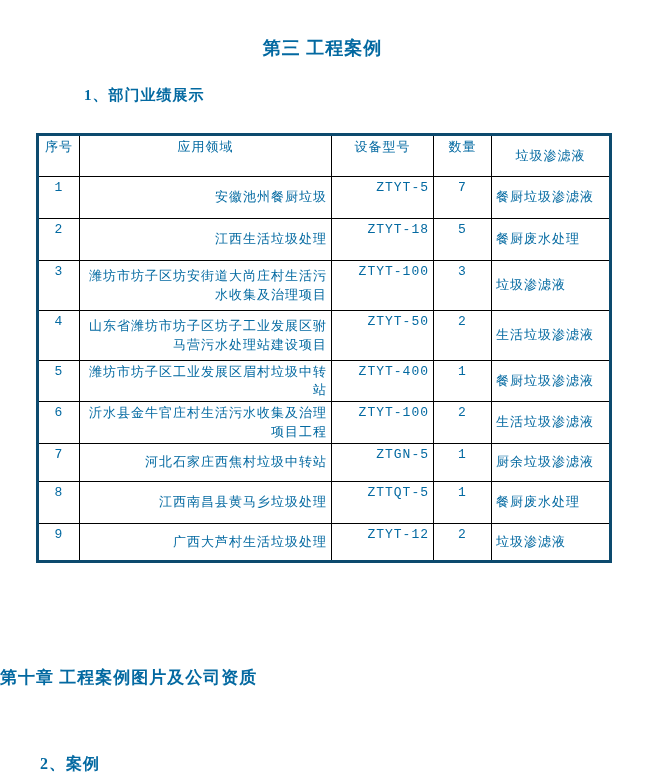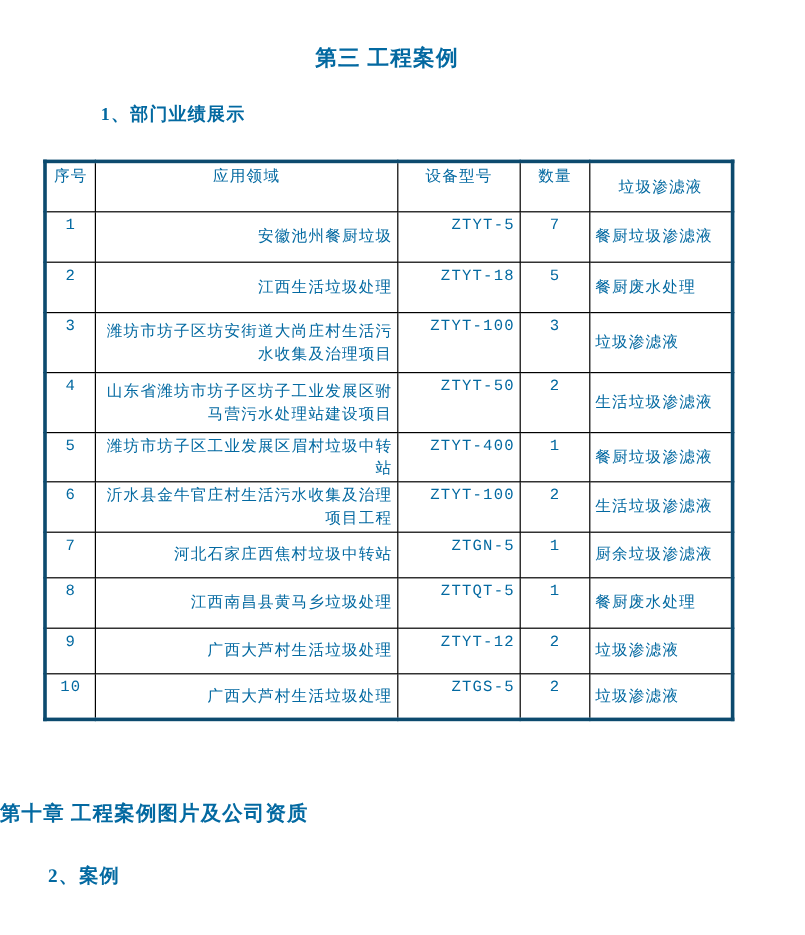--- a/index.html
+++ b/index.html
@@ -103,21 +103,21 @@
     left: 0;
     width: 660px;
     margin: 0;
     text-align: left;
     font-size: 17px;
     font-weight: bold;
     letter-spacing: 1px;
   }
   .section-heading-2 {
     position: absolute;
-    top: 720px;
+    top: 754px;
     left: 40px;
     font-size: 16px;
     font-weight: bold;
     letter-spacing: 1px;
   }
 </style>
 </head>
 <body>
 
 <div class="page">
@@ -209,27 +209,20 @@
     </tr>
 
     <tr>
       <td class="c-no">9</td>
       <td class="c-customer">广西大芦村生活垃圾处理</td>
       <td class="c-model">ZTYT-12</td>
       <td class="c-qty">2</td>
       <td class="c-field">垃圾渗滤液</td>
     </tr>
 
-    <tr>
-      <td class="c-no">10</td>
-      <td class="c-customer">广西大芦村生活垃圾处理</td>
-      <td class="c-model">ZTGS-5</td>
-      <td class="c-qty">2</td>
-      <td class="c-field">垃圾渗滤液</td>
-    </tr>
   </tbody>
   </table>
 
   <h2 class="chapter-heading">第十章 工程案例图片及公司资质</h2>
 
   <div class="section-heading-2">2、案例</div>
 
 </div>
 
 </body></html>

